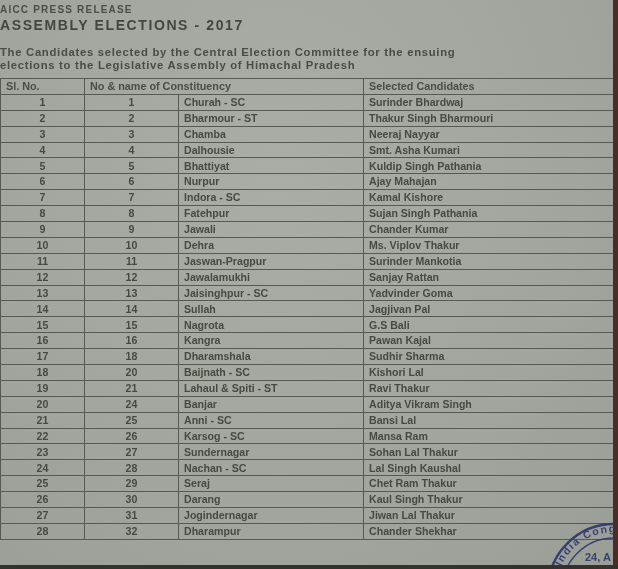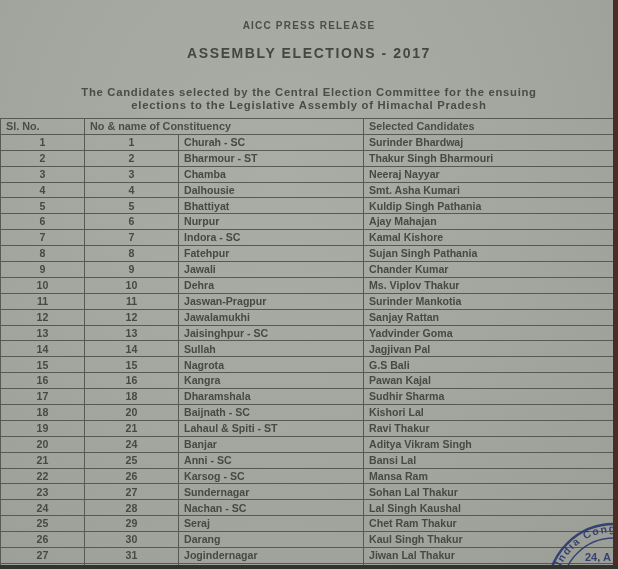--- a/index.html
+++ b/index.html
@@ -10,32 +10,32 @@
   }
   .sheet{
     position:relative;width:618px;height:569px;overflow:hidden;
     background:radial-gradient(ellipse at 45% 30%, #aaaca6 0%, #a3a59f 55%, #9b9e97 100%);
   }
   .content{
     position:absolute;inset:0;
     color:#45483f;
     filter:blur(0.35px);
   }
-  .doc-header{text-align:center;padding-top:20px;}
+  .doc-header{text-align:left;padding-top:4px;}
   .press-release{
     font-size:10px;font-weight:bold;letter-spacing:1.2px;color:#4b4e45;
   }
   .title{
-    margin-top:14px;font-size:14px;font-weight:bold;letter-spacing:1.6px;color:#44473e;
+    margin-top:2px;font-size:14px;font-weight:bold;letter-spacing:1.6px;color:#44473e;
   }
   .subtitle{
     margin-top:9px;font-size:12.5px;font-weight:bold;letter-spacing:1.8px;color:#484b42;
   }
   .intro{
-    margin-top:25px;font-size:11.3px;font-weight:bold;letter-spacing:0.7px;
+    margin-top:13px;font-size:11.3px;font-weight:bold;letter-spacing:0.7px;
     line-height:12.5px;color:#4a4d44;
   }
   table.cand{
     margin-top:7px;
     border-collapse:collapse;table-layout:fixed;
     width:624px; 
   }
   table.cand th, table.cand td{
     border:1px solid #565a50;
     height:14.9px;

